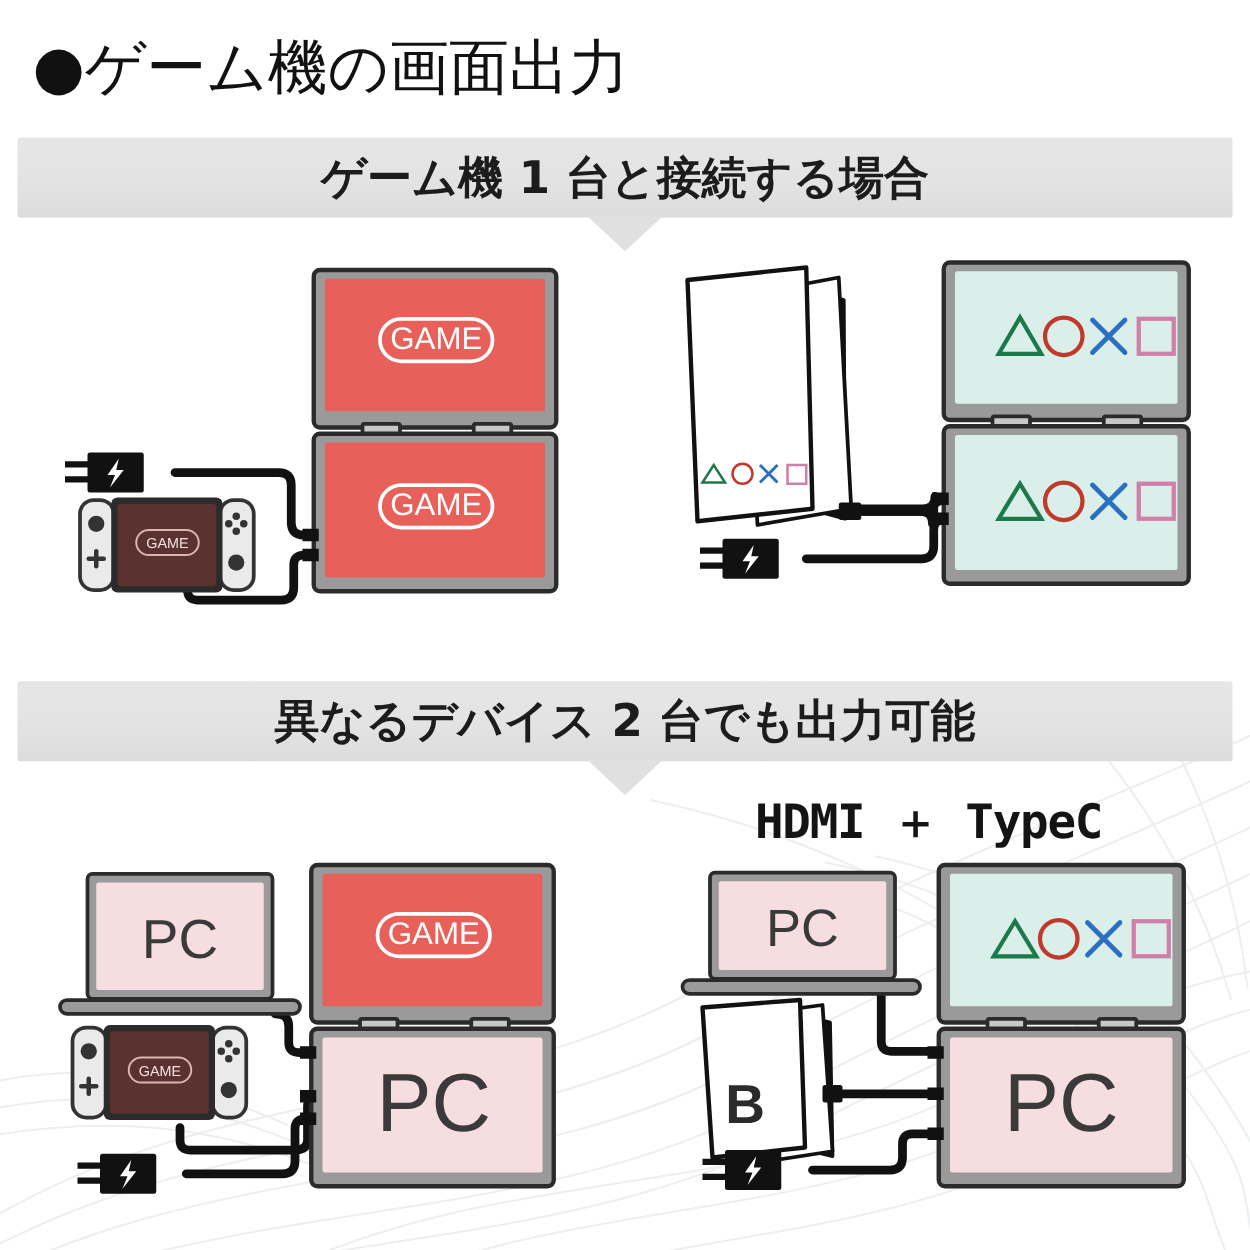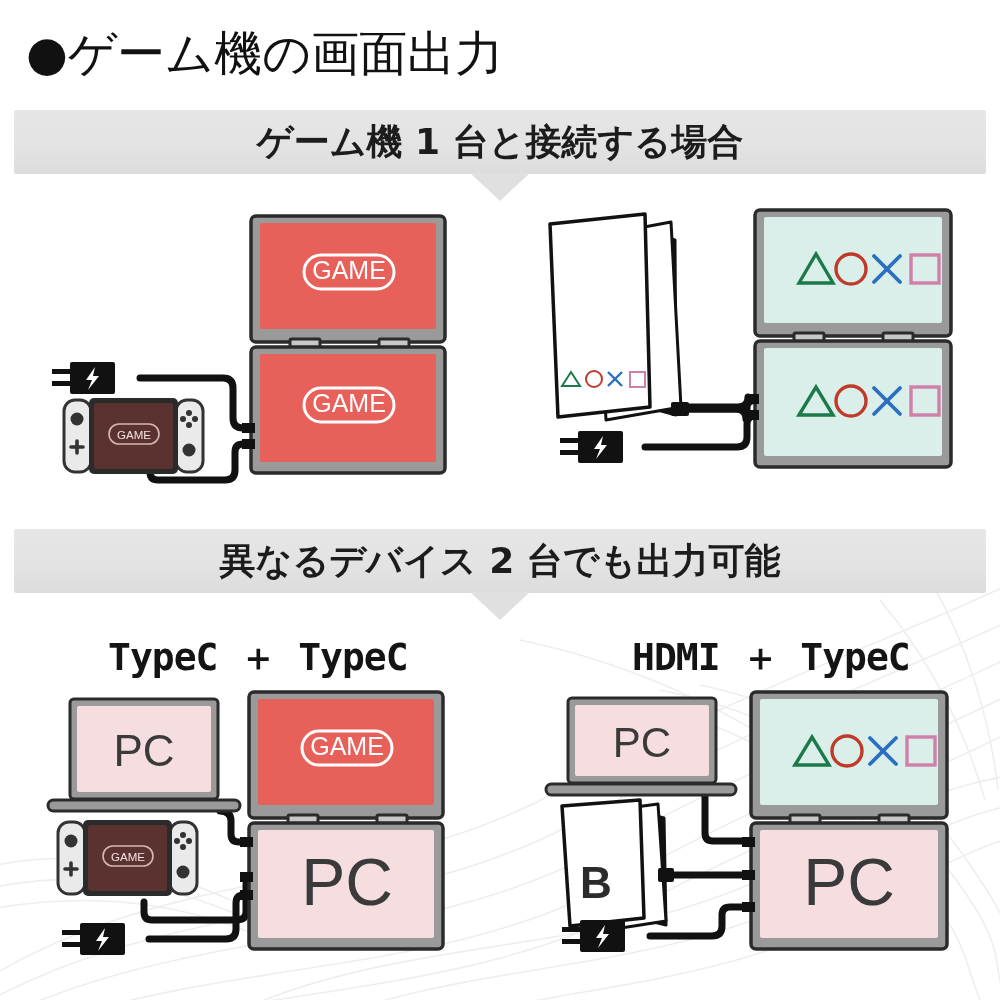--- a/index.html
+++ b/index.html
@@ -219,28 +219,27 @@
           </g>
           <rect x="371" y="177" width="28" height="28" stroke="#d07fa8" stroke-width="3.4"></rect>
         </g>
 
         <rect x="206" y="184" width="13" height="10" fill="#111111"></rect>
         <rect x="206" y="200" width="13" height="10" fill="#111111"></rect>
       </g>
     </svg>
   </div>
 
-  <div class="banner" style="top:529px;">
+  <div class="banner" style="top:545px;">
     <div class="bar"></div>
     <div class="notch"></div>
     <div class="btext">異なるデバイス 2 台でも出力可能</div>
   </div>
 
-  <div class="sublabel" style="left:108px;top:632px;">TypeC ＋ TypeC</div>
-  <div class="sublabel" style="left:604px;top:632px;margin-left:28px;">HDMI ＋ TypeC</div>
+  <div class="sublabel" style="left:604px;top:632px;">HDMI ＋ TypeC</div>
 
   <div class="stage" style="left:40px;top:690px;">
     <svg width="420" height="270" viewBox="0 0 420 270">
 
       <g fill="none" stroke="#111111" stroke-width="7" stroke-linecap="round" stroke-linejoin="round">
 
         <path d="M180 121 Q191 121 191 131 L191 144 Q191 152 199 152 L209 152"></path>
 
         <path d="M104 212 L104 222 Q104 230 112 230 L196 230 Q206 230 206 222 L206 195 Q206 187 214 187"></path>
 

